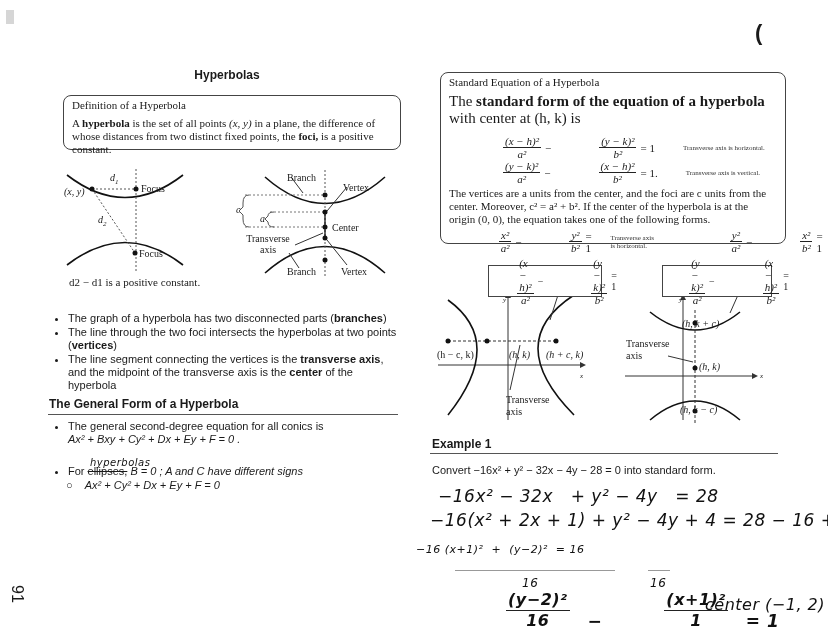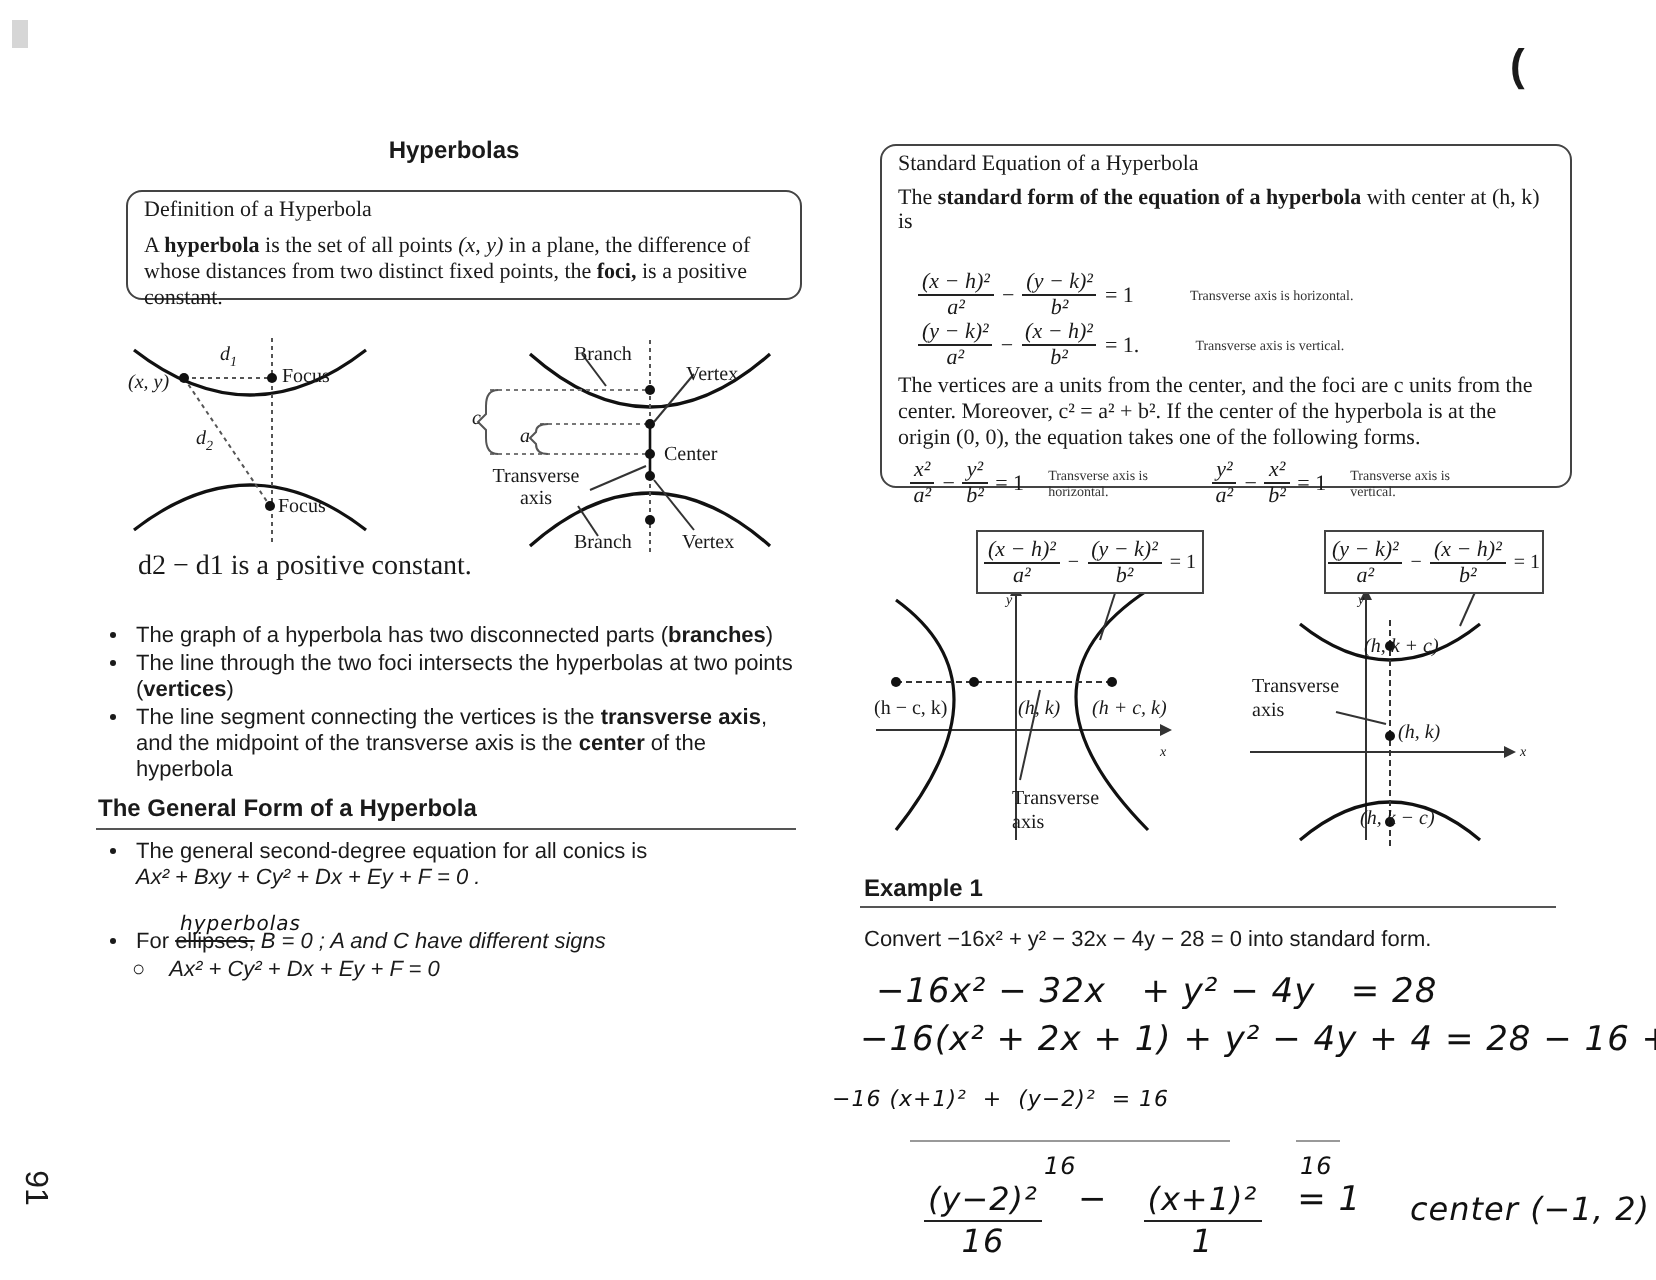--- a/index.html
+++ b/index.html
@@ -4,21 +4,21 @@
 <style>
   html, body { margin:0; padding:0; background:#fff; }
   body { width:828px; height:640px; position:relative; overflow:hidden; font-family:"Liberation Sans", sans-serif; color:#1a1a1a; }
   .abs { position:absolute; }
   .serif { font-family:"Liberation Serif", serif; }
   .hand { font-family:"DejaVu Sans", sans-serif; font-style:italic; color:#111; letter-spacing:0.5px; }
   .title { left:0; width:414px; top:68px; text-align:center; font-weight:bold; font-size:12px; padding-left:40px; box-sizing:border-box; }
   .box { border:1.5px solid #444; border-radius:8px; background:#fff; }
   .box-head { font-size:11px; }
   .small { font-size:7px; color:#333; }
-  .frac { display:inline-flex; flex-direction:column; align-items:center; vertical-align:middle; font-style:italic; font-size:11px; line-height:12px; }
+  .frac { display:inline-flex; flex-direction:column; align-items:center; vertical-align:middle; font-style:italic; font-size:11px; line-height:12px;margin-left:44px; }
   .frac .num { border-bottom:1px solid #222; padding:0 2px; }
   .eqrow { display:flex; align-items:center; gap:4px; font-size:11px; }
   ul.bul { margin:0; padding-left:16px; list-style:disc; font-size:11px; line-height:13px; }
   ul.bul li { margin-bottom:1px; }
   .hr { height:1px; background:#555; }
   .lbl { font-size:10px; font-family:"Liberation Serif", serif; }
 </style>
 </head>
 <body>
 
@@ -43,21 +43,21 @@
   <line x1="37" y1="24" x2="80" y2="88" stroke="#555" stroke-dasharray="2,2"></line>
   <circle cx="37" cy="24" r="2.5" fill="#111"></circle>
   <circle cx="81" cy="24" r="2.5" fill="#111"></circle>
   <circle cx="80" cy="88" r="2.5" fill="#111"></circle>
 </svg>
 <div class="abs lbl" style="left:64px;top:186px;font-style:italic;">(x, y)</div>
 <div class="abs lbl" style="left:110px;top:172px;font-style:italic;">d<sub style="font-size:7px">1</sub></div>
 <div class="abs lbl" style="left:98px;top:214px;font-style:italic;">d<sub style="font-size:7px">2</sub></div>
 <div class="abs lbl" style="left:141px;top:183px;">Focus</div>
 <div class="abs lbl" style="left:139px;top:248px;">Focus</div>
-<div class="abs lbl" style="left:69px;top:276px;font-size:14px;">d2 − d1 is a positive constant.</div>
+<div class="abs lbl" style="left:69px;top:276px;font-size:11px;">d2 − d1 is a positive constant.</div>
 
 <svg class="abs" style="left:225px;top:165px;" width="190" height="115" viewBox="0 0 190 115">
   <path d="M40 12 Q100 65 160 12" stroke="#111" stroke-width="1.6" fill="none"></path>
   <path d="M40 108 Q100 55 160 108" stroke="#111" stroke-width="1.6" fill="none"></path>
   <line x1="100" y1="5" x2="100" y2="112" stroke="#555" stroke-dasharray="2,2"></line>
   <line x1="100" y1="47" x2="100" y2="73" stroke="#111" stroke-width="1.3"></line>
   <line x1="20" y1="30" x2="100" y2="30" stroke="#777" stroke-dasharray="2,2"></line>
   <line x1="20" y1="62" x2="100" y2="62" stroke="#777" stroke-dasharray="2,2"></line>
   <line x1="45" y1="47" x2="100" y2="47" stroke="#777" stroke-dasharray="2,2"></line>
   <path d="M24 30 Q18 30 18 38 L18 42 L14 46 L18 50 L18 54 Q18 62 24 62" stroke="#555" fill="none"></path>
@@ -105,21 +105,21 @@
       <span class="hand" style="position:absolute;left:22px;top:-9px;font-size:10px;">hyperbolas</span>
     </li>
   </ul>
   <div style="padding-left:14px;font-size:11px;">
     <span style="margin-right:12px;">○</span><i>Ax² + Cy² + Dx + Ey + F = 0</i>
   </div>
 </div>
 
 <div class="abs box serif" style="left:440px;top:72px;width:346px;height:172px;padding:3px 8px;box-sizing:border-box;">
   <div class="box-head" style="margin-bottom:5px;">Standard Equation of a Hyperbola</div>
-  <div style="font-size:11px;margin-bottom:18px;">
+  <div style="font-size:15px;margin-bottom:8px;">
     <span>The </span><b>standard form of the equation of a hyperbola</b><span> with center at (h, k) is</span>
   </div>
   <div class="eqrow" style="padding-left:10px;">
     <span class="frac">
         <span class="num">(x − h)²</span>
         <span>a²</span>
       </span>
     <span>−</span>
     <span class="frac">
         <span class="num">(y − k)²</span>
@@ -247,21 +247,21 @@
 <div class="abs" style="left:432px;top:464px;font-size:11px;">Convert  −16x² + y² − 32x − 4y − 28 = 0  into standard form.</div>
 
 <div class="abs hand" style="left:438px;top:486px;font-size:17px;white-space:pre;">−16x² − 32x   + y² − 4y   = 28</div>
 <div class="abs hand" style="left:430px;top:510px;font-size:17px;white-space:pre;">−16(x² + 2x + 1) + y² − 4y + 4 = 28 − 16 + 4</div>
 <div class="abs hand" style="left:416px;top:543px;font-size:11px;white-space:pre;">−16 (x+1)²  +  (y−2)²  = 16</div>
 <div class="abs" style="left:455px;top:570px;width:160px;height:1px;background:#999;"></div>
 <div class="abs" style="left:648px;top:570px;width:22px;height:1px;background:#999;"></div>
 <div class="abs hand" style="left:522px;top:576px;font-size:12px;">16</div>
 <div class="abs hand" style="left:650px;top:576px;font-size:12px;">16</div>
 
-<div class="abs hand" style="left:462px;top:590px;display:flex;align-items:flex-start;gap:18px;font-size:17px;">
+<div class="abs hand" style="left:462px;top:590px;display:flex;align-items:flex-end;gap:18px;font-size:17px;font-weight:bold;">
   <span class="frac" style="font-size:16px;line-height:20px;">
       <span class="num">(y−2)²</span>
       <span>16</span>
     </span>
   <span>−</span>
   <span class="frac" style="font-size:16px;line-height:20px;">
       <span class="num">(x+1)²</span>
       <span>1</span>
     </span>
   <span>= 1</span>

